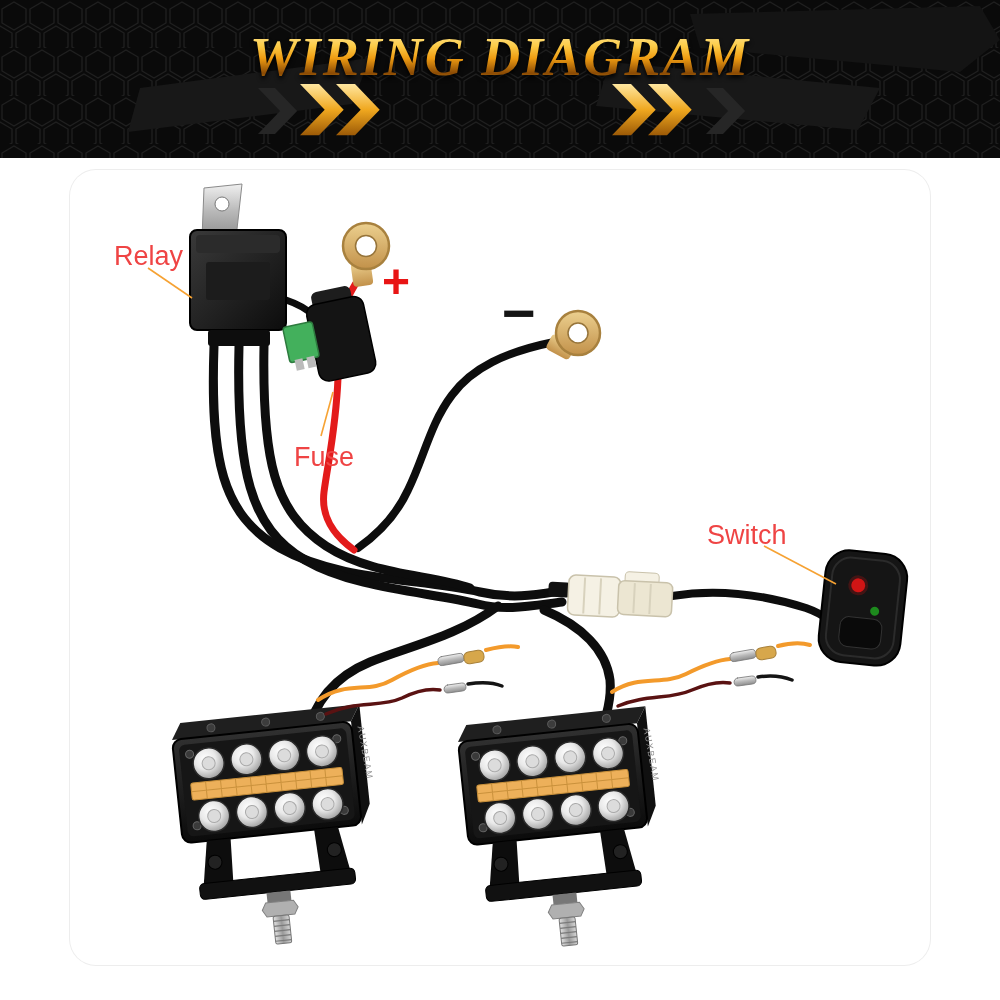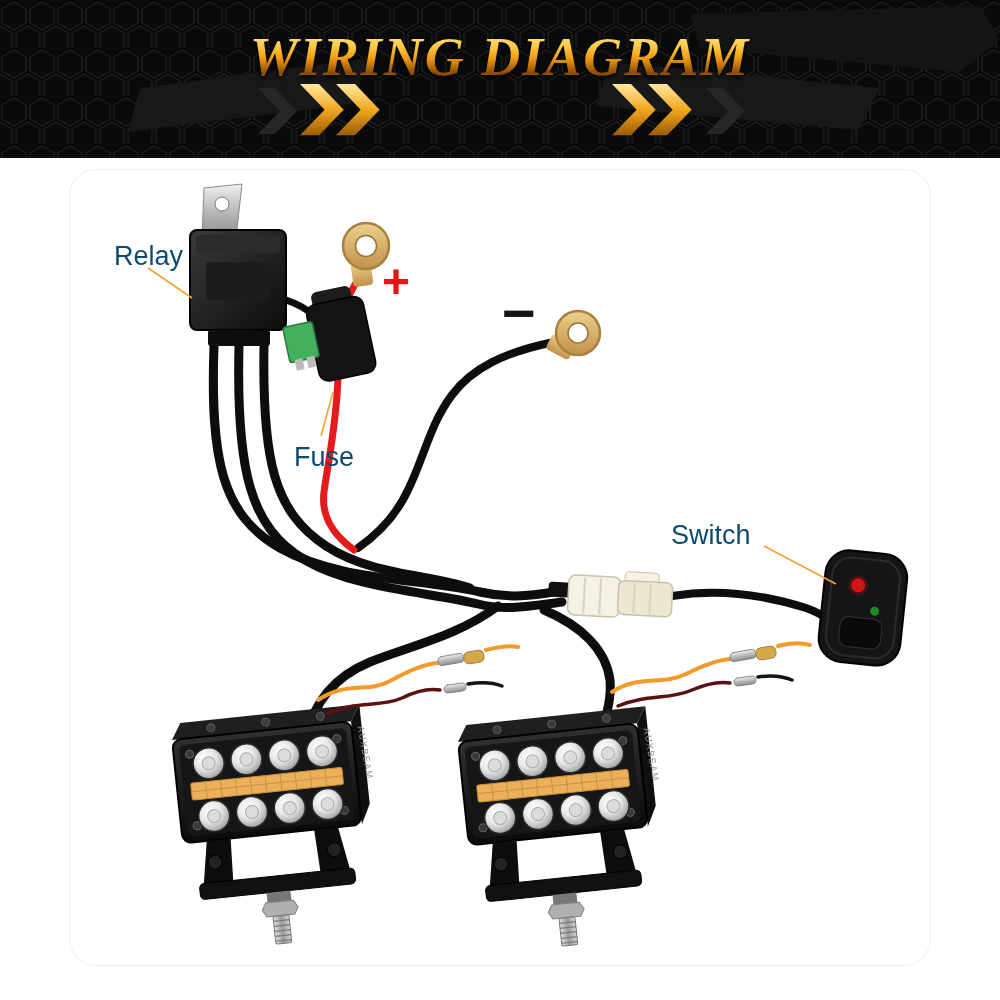--- a/index.html
+++ b/index.html
@@ -20,24 +20,24 @@
       filter:drop-shadow(0 3px 2px rgba(0,0,0,0.85));
   }
 
   
   .card { position:absolute; left:70px; top:170px; width:860px; height:795px;
           background:#ffffff; border-radius:26px; box-shadow:0 0 0 1px #ededed; }
 
   .diagram-svg { position:absolute; top:0; left:0; z-index:1; }
 
   
-  .lbl { position:absolute; z-index:2; color:#0c4a6e; font-size:27px; line-height:1; }
+  .lbl { position:absolute; z-index:2; color:#ef4444; font-size:27px; line-height:1; }
   .lbl-relay  { left:114px; top:243px; }
   .lbl-fuse   { left:294px; top:444px; }
-  .lbl-switch { left:671px; top:522px;text-align:right; }
+  .lbl-switch { left:707px; top:522px;text-align:right; }
   .lbl-plus   { left:382px; top:258px; font-size:48px; font-weight:bold; color:#e81515; }
   .lbl-minus  { left:502px; top:284px; font-size:58px; font-weight:bold; color:#141414; }
 </style>
 </head>
 <body>
 
 <div class="stage">
 
   <div class="banner">
     <svg width="1000" height="158" viewBox="0 0 1000 158">

